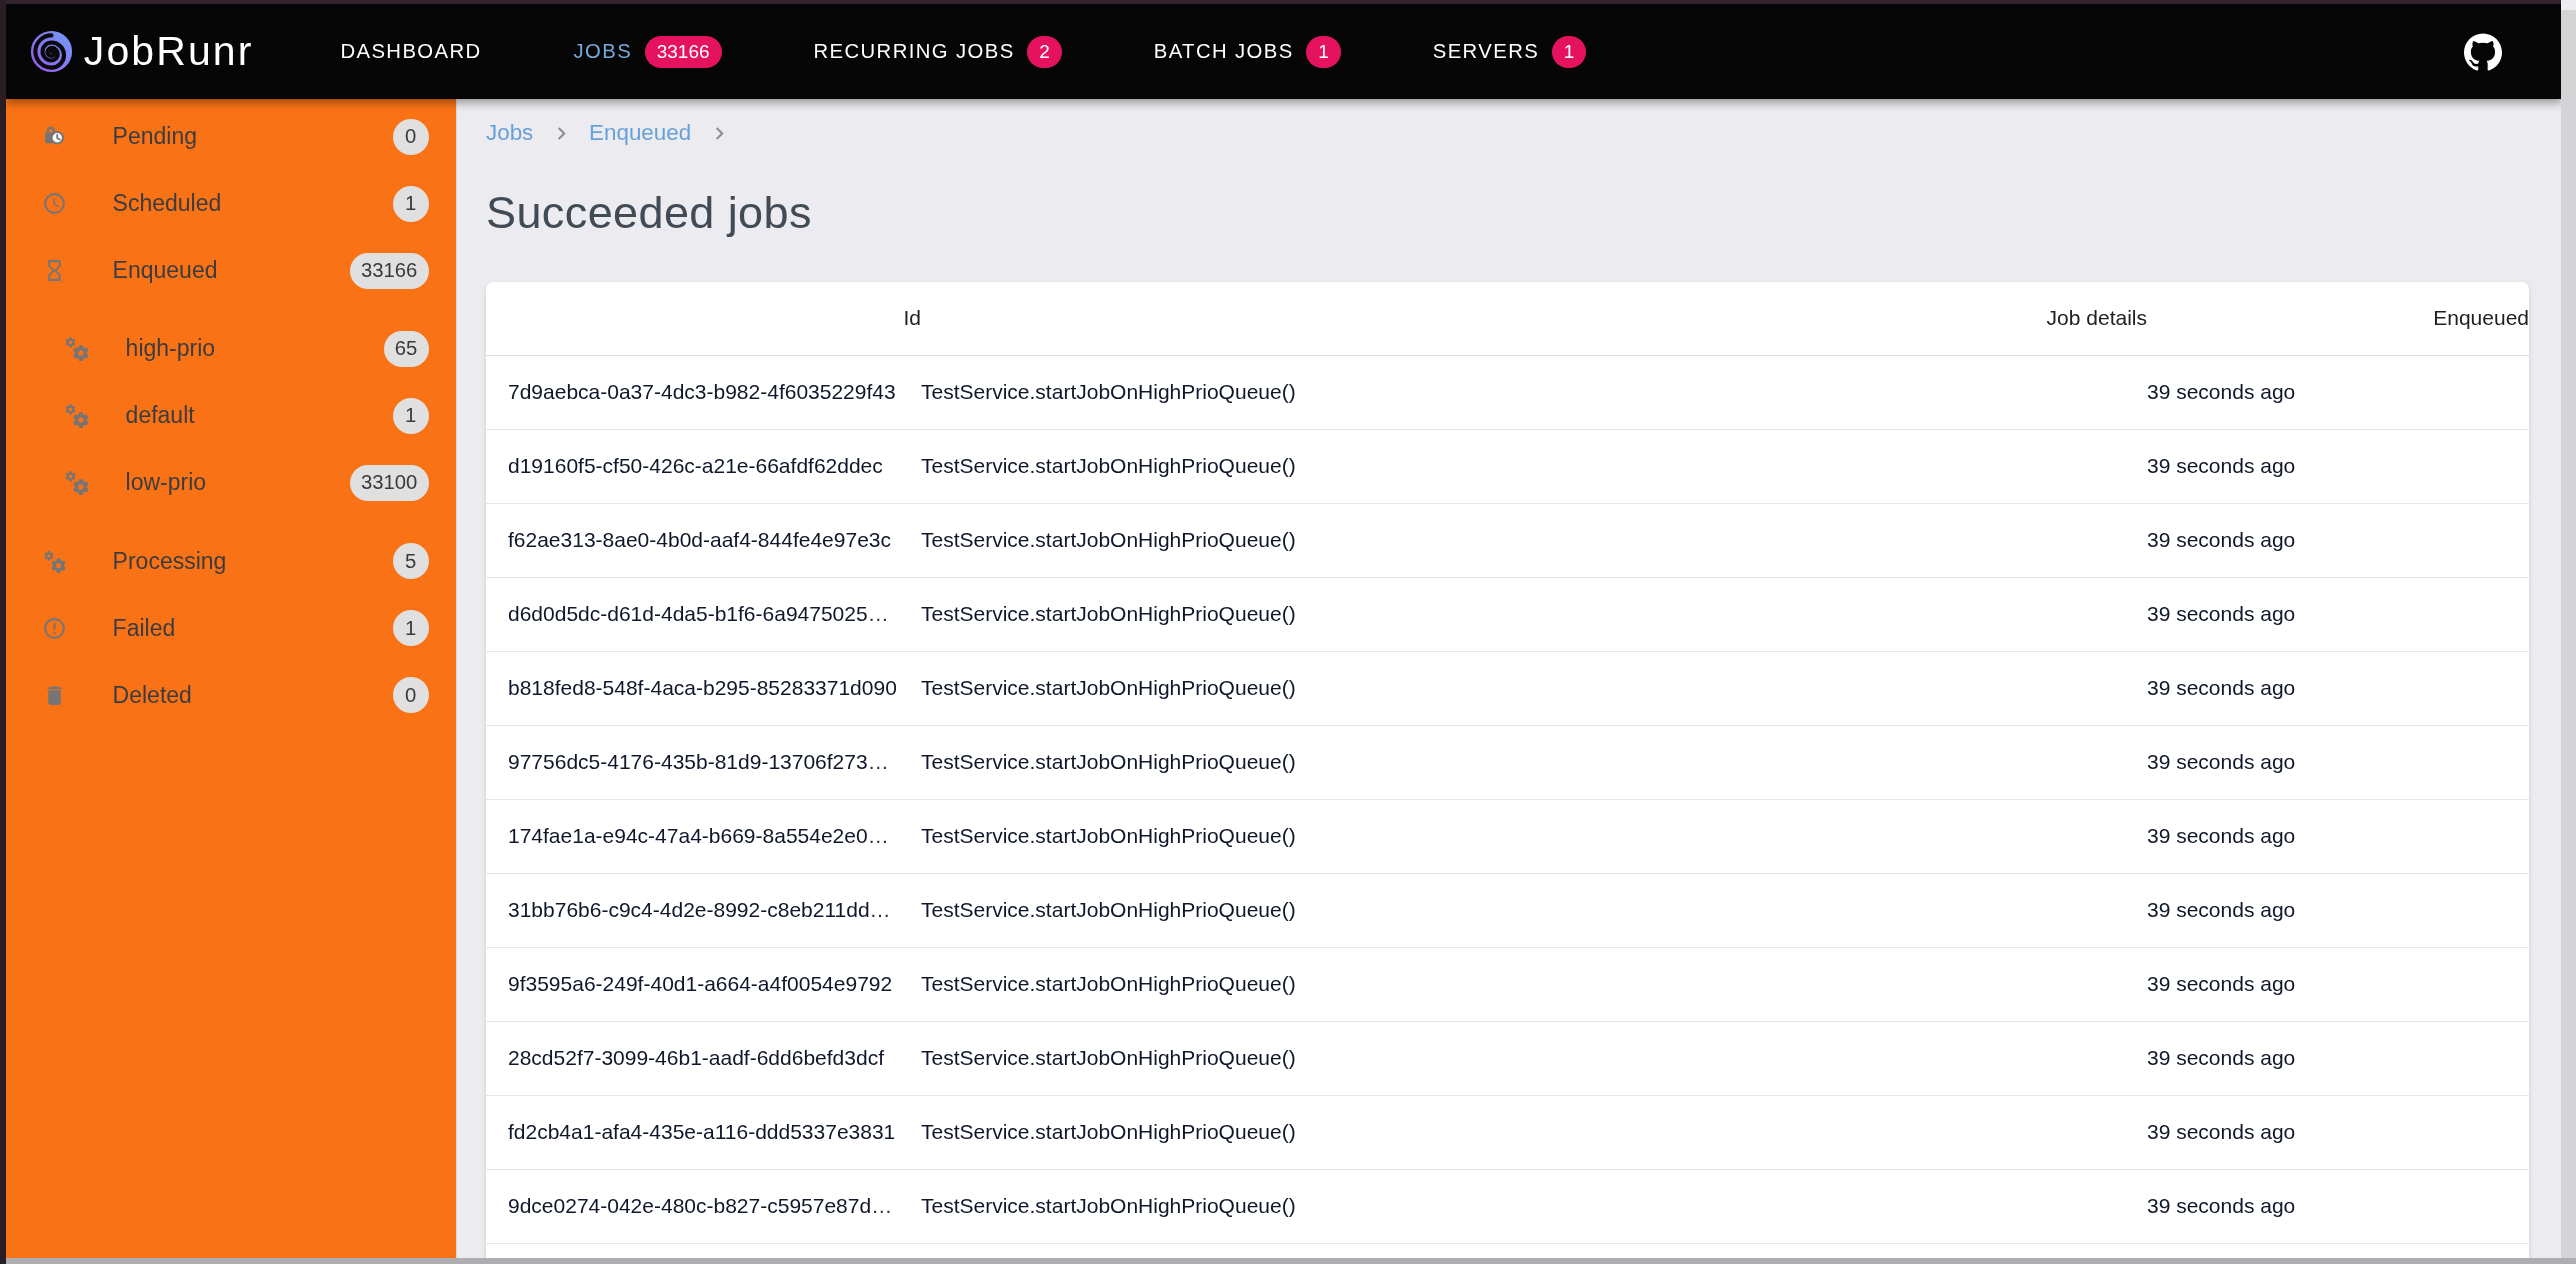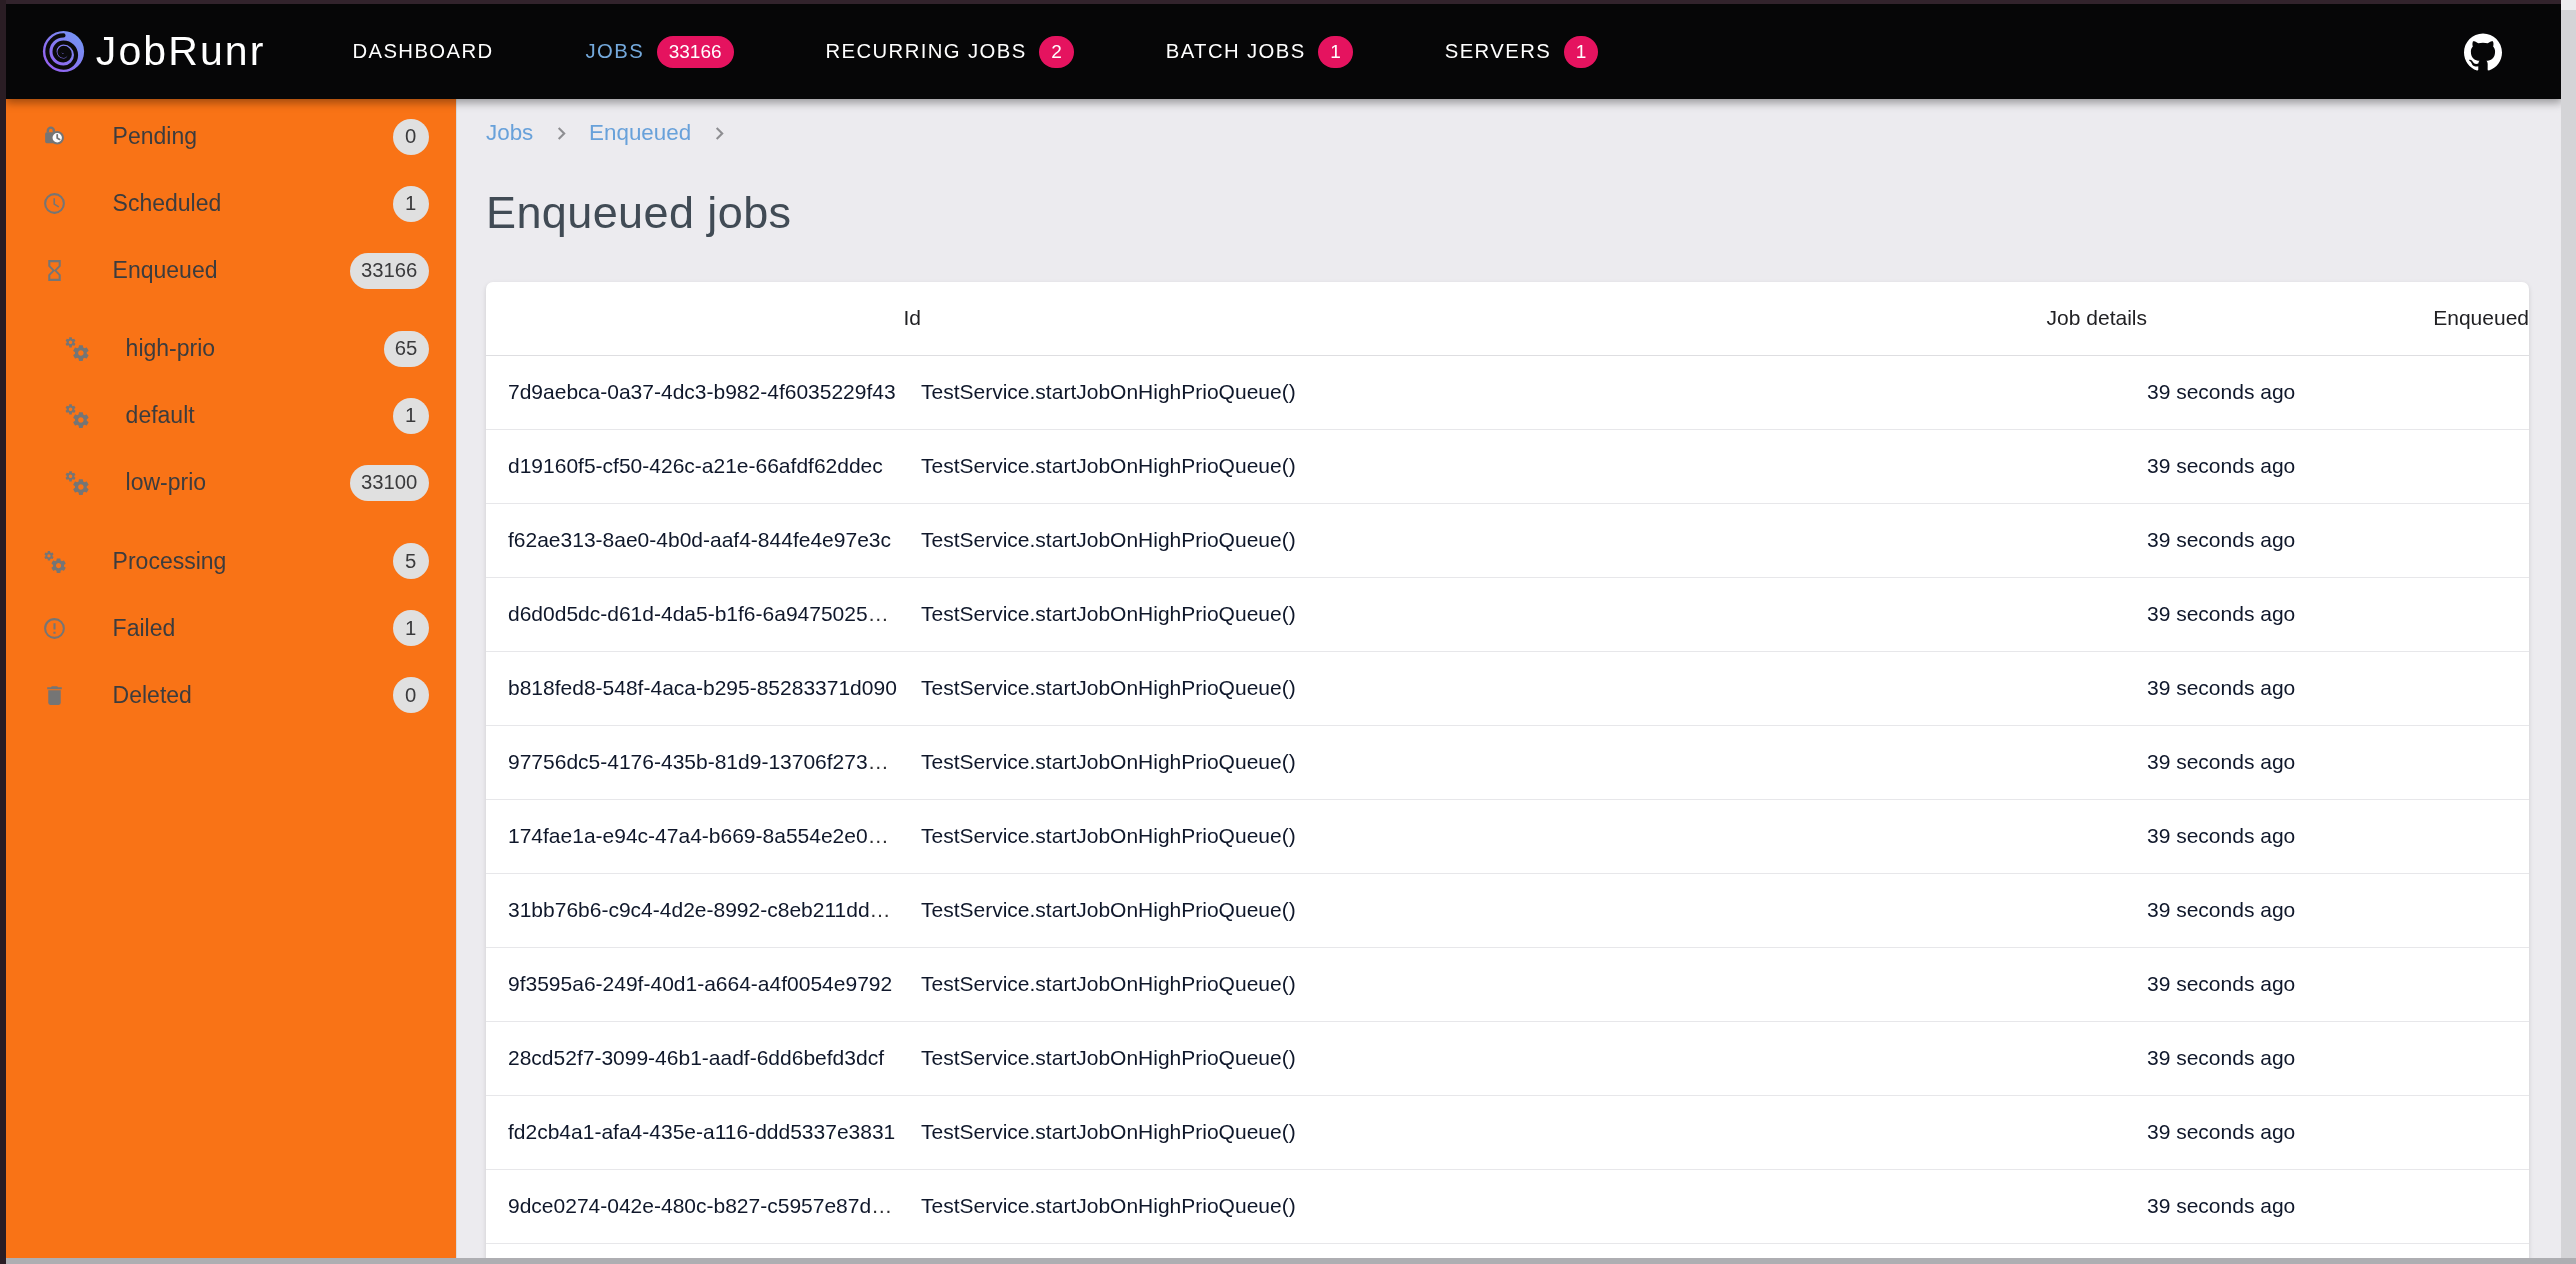--- a/index.html
+++ b/index.html
@@ -16,21 +16,21 @@
   .top-edge   { position:absolute; left:0; top:0; width:2576px; height:4.2px; background:#32232c; z-index:55; }
   .bottom-edge{ position:absolute; left:0; bottom:0; width:2576px; height:5.6px; background:#aeaeb2; z-index:58; }
   .scrollbar  { position:absolute; right:0; top:0; width:14.7px; height:1264px; background:#d4d4d7; z-index:57; }
   .scrollbar .cap { width:100%; height:9.8px; background:#ececee; }
 
   
   .nav {
     position:absolute; left:5.6px; top:4.2px; width:2556px; height:95px;
     background:#060607; display:flex; align-items:center;
     box-shadow:0 3.5px 8.4px rgba(0,0,0,.35); z-index:40;
-    padding-left:36px;
+    padding-left:24px;
   }
   .brand { display:flex; align-items:center; cursor:pointer; }
   .logo  { width:43px; height:43px; display:block; }
   .brand-text {
     color:#ffffff; font-size:41px; font-weight:500;
     letter-spacing:2.1px; margin-left:11.2px;
   }
   .nav-items { display:flex; align-items:center; gap:92px; margin-left:87px; }
   .nav-item  { display:flex; align-items:center; cursor:pointer; }
   .nav-label {
@@ -244,21 +244,21 @@
   <div class="breadcrumb" id="breadcrumb">
       <a class="crumb-link">Jobs</a>
       <svg class="crumb-sep" viewBox="0 0 24 24">
         <path fill="#8e8e92" d="M8.59,16.58L13.17,12L8.59,7.41L10,6L16,12L10,18L8.59,16.58Z"></path>
       </svg>
       <a class="crumb-link">Enqueued</a>
       <svg class="crumb-sep" viewBox="0 0 24 24">
         <path fill="#8e8e92" d="M8.59,16.58L13.17,12L8.59,7.41L10,6L16,12L10,18L8.59,16.58Z"></path>
       </svg>
     </div>
-  <h1 class="title">Enqueued jobs</h1>
+  <h1 class="title">Succeeded jobs</h1>
   <section class="card">
     <div class="thead">
       <div class="th">Id</div>
       <div class="th">Job details</div>
       <div class="th">Enqueued</div>
     </div>
     <div id="tbody">
         <div class="trow">
     <div class="cell"><a>7d9aebca-0a37-4dc3-b982-4f6035229f43</a></div>
     <div class="cell"><a>TestService.startJobOnHighPrioQueue()</a></div>

